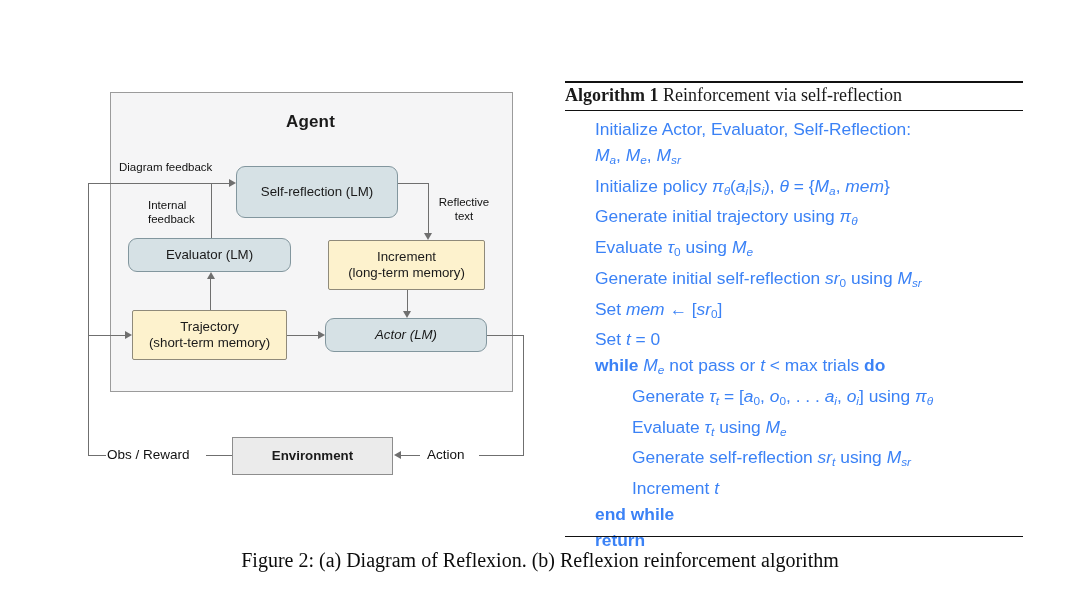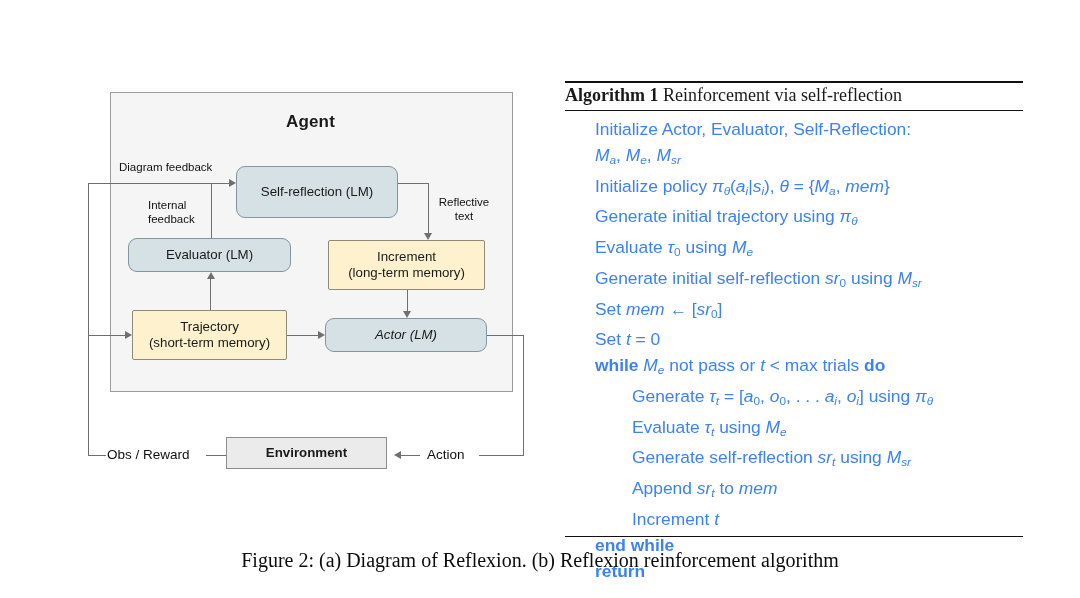--- a/index.html
+++ b/index.html
@@ -23,21 +23,21 @@
     box-sizing:border-box;
   }
   .lm{background:var(--lm-fill);border:1px solid var(--lm-border);border-radius:9px;}
   .mem{background:var(--mem-fill);border:1px solid var(--mem-border);border-radius:2px;}
   .env{background:var(--env-fill);border:1.4px solid var(--env-border);font-weight:bold;}
   .box-selfreflection{left:236px;top:166px;width:162px;height:52px;}
   .box-evaluator{left:128px;top:238px;width:163px;height:34px;}
   .box-experience{left:328px;top:240px;width:157px;height:50px;}
   .box-trajectory{left:132px;top:310px;width:155px;height:50px;}
   .box-actor{left:325px;top:318px;width:162px;height:34px;font-style:italic;}
-  .box-environment{left:226px;top:437px;width:161px;height:32px;}
+  .box-environment{left:232px;top:437px;width:161px;height:38px;}
   .flabel{position:absolute;font-size:11.5px;line-height:13.5px;color:#111;}
   .lbl-external{left:119px;top:161px;}
   .lbl-internal{left:148px;top:199px;width:62px;text-align:left;}
   .lbl-reflective{left:432px;top:196px;width:64px;text-align:center;}
   .lbl-obs{left:107px;top:448px;font-size:13.5px;}
   .lbl-action{left:427px;top:448px;font-size:13.5px;}
   .cline{position:absolute;background:var(--line);}
   .ah{position:absolute;width:0;height:0;}
   .ah-right{border-top:4px solid transparent;border-bottom:4px solid transparent;border-left:7px solid var(--line);}
   .ah-left{border-top:4px solid transparent;border-bottom:4px solid transparent;border-right:7px solid var(--line);}
@@ -149,21 +149,20 @@
         <div class="algo-line indent-1"><span class="seg-n">Initialize policy </span><span class="seg-i">π</span><span class="seg-si">θ</span><span class="seg-n">(</span><span class="seg-i">a</span><span class="seg-si">i</span><span class="seg-n">|</span><span class="seg-i">s</span><span class="seg-si">i</span><span class="seg-n">), </span><span class="seg-i">θ</span><span class="seg-n"> = {</span><span class="seg-i">M</span><span class="seg-si">a</span><span class="seg-n">, </span><span class="seg-i">mem</span><span class="seg-n">}</span></div>
         <div class="algo-line indent-1"><span class="seg-n">Generate initial trajectory using </span><span class="seg-i">π</span><span class="seg-si">θ</span></div>
         <div class="algo-line indent-1"><span class="seg-n">Evaluate </span><span class="seg-i">τ</span><span class="seg-sn">0</span><span class="seg-n"> using </span><span class="seg-i">M</span><span class="seg-si">e</span></div>
         <div class="algo-line indent-1"><span class="seg-n">Generate initial self-reflection </span><span class="seg-i">sr</span><span class="seg-sn">0</span><span class="seg-n"> using </span><span class="seg-i">M</span><span class="seg-si">sr</span></div>
         <div class="algo-line indent-1"><span class="seg-n">Set </span><span class="seg-i">mem</span><span class="seg-n"> ← [</span><span class="seg-i">sr</span><span class="seg-sn">0</span><span class="seg-n">]</span></div>
         <div class="algo-line indent-1"><span class="seg-n">Set </span><span class="seg-i">t</span><span class="seg-n"> = 0</span></div>
         <div class="algo-line indent-1"><span class="seg-b">while </span><span class="seg-i">M</span><span class="seg-si">e</span><span class="seg-n"> not pass or </span><span class="seg-i">t</span><span class="seg-n"> &lt; max trials </span><span class="seg-b">do</span></div>
         <div class="algo-line indent-2"><span class="seg-n">Generate </span><span class="seg-i">τ</span><span class="seg-si">t</span><span class="seg-n"> = [</span><span class="seg-i">a</span><span class="seg-sn">0</span><span class="seg-n">, </span><span class="seg-i">o</span><span class="seg-sn">0</span><span class="seg-n">, . . . </span><span class="seg-i">a</span><span class="seg-si">i</span><span class="seg-n">, </span><span class="seg-i">o</span><span class="seg-si">i</span><span class="seg-n">] using </span><span class="seg-i">π</span><span class="seg-si">θ</span></div>
         <div class="algo-line indent-2"><span class="seg-n">Evaluate </span><span class="seg-i">τ</span><span class="seg-si">t</span><span class="seg-n"> using </span><span class="seg-i">M</span><span class="seg-si">e</span></div>
         <div class="algo-line indent-2"><span class="seg-n">Generate self-reflection </span><span class="seg-i">sr</span><span class="seg-si">t</span><span class="seg-n"> using </span><span class="seg-i">M</span><span class="seg-si">sr</span></div>
-        <div class="algo-line indent-2"><span class="seg-n">Append </span><span class="seg-i">sr</span><span class="seg-si">t</span><span class="seg-n"> to </span><span class="seg-i">mem</span></div>
         <div class="algo-line indent-2"><span class="seg-n">Increment </span><span class="seg-i">t</span></div>
         <div class="algo-line indent-1"><span class="seg-b">end while</span></div>
         <div class="algo-line indent-1"><span class="seg-b">return</span></div>
       </div>
     <div class="algo-rule rule-bot"></div>
   </div>
 
   <div class="caption">Figure 2: (a) Diagram of Reflexion. (b) Reflexion reinforcement algorithm</div>
 </div>
 

